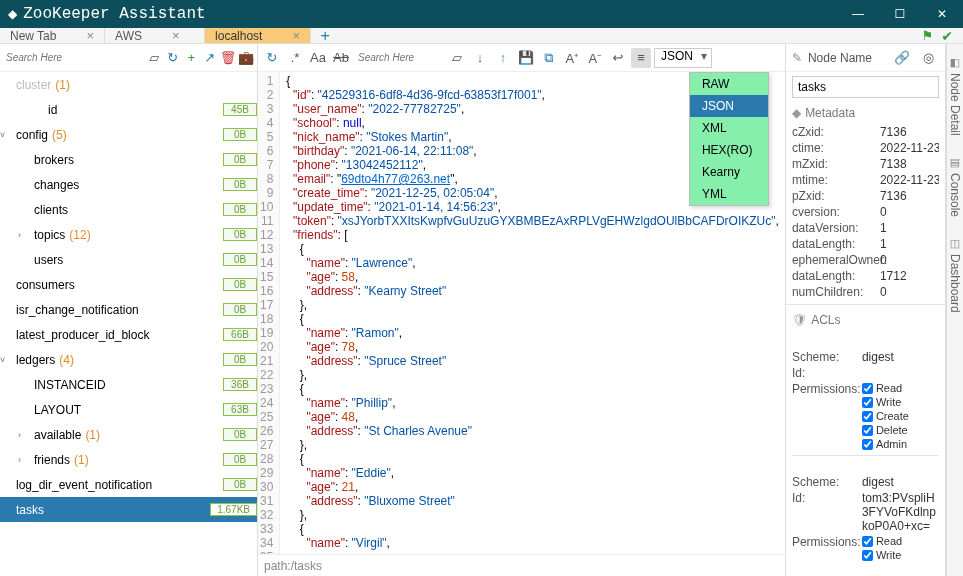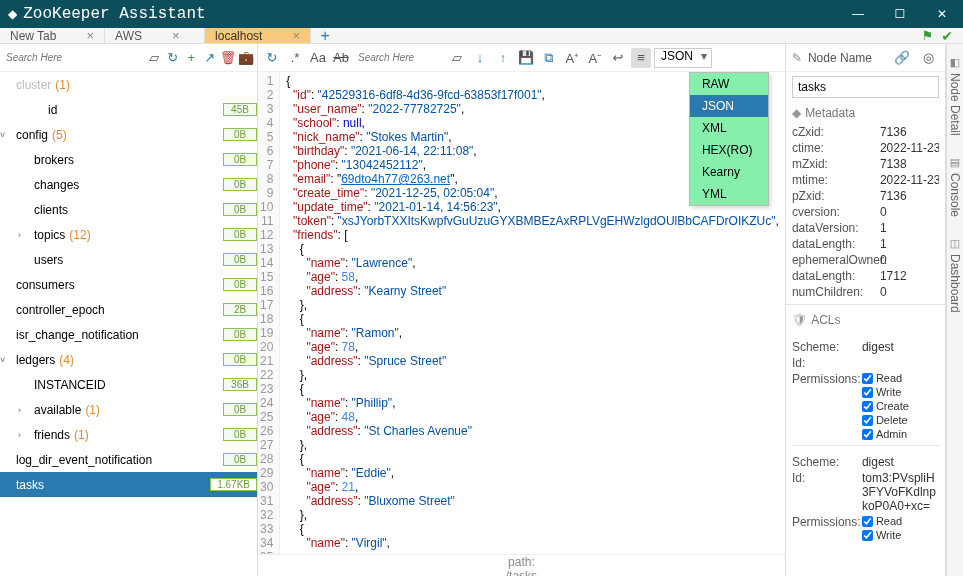--- a/index.html
+++ b/index.html
@@ -36,35 +36,35 @@
 .fmt-select { border: 1px solid #ccc; height: 20px; padding: 0 18px 0 6px; background: #fff; position: relative; font-size: 12px; }
 .fmt-select::after { content: "▾"; position: absolute; right: 4px; color: #666; }
 .dropdown { position: absolute; top: 28px; right: 16px; background: #86efac; border: 1px solid #bbb; box-shadow: 2px 2px 4px rgba(0,0,0,0.15); z-index: 10; min-width: 80px; }
 .dropdown-item { padding: 4px 12px; font-size: 12px; }
 .dropdown-item.sel { background: #2a7ab0; color: #fff; }
 .editor { flex: 1; display: flex; overflow: auto; font-family: "Consolas", monospace; font-size: 12px; position: relative; }
 .gutter { background: #fafafa; color: #999; text-align: right; padding: 2px 6px 2px 2px; user-select: none; line-height: 14px; border-right: 1px solid #eee; }
 .code { padding: 2px 6px; line-height: 14px; white-space: pre; }
 .code .k { color: #a31515; }
 .code .s { color: #0451a5; }
-.code .n { color: #3b82f6; }
+.code .n { color: #c2410c; }
 .code .nl { color: #0000cc; }
 .code .lnk { color: #0066cc; text-decoration: underline; }
-.pathbar { height: 22px; border-top: 1px solid #eee; display: flex; align-items: center; padding: 0 6px; color: #888; font-family: Consolas, monospace; flex-direction: column; }
+.pathbar { height: 22px; border-top: 1px solid #eee; display: flex; align-items: center; padding: 0 6px; color: #888; font-family: Consolas, monospace; }
 .right { width: 225px; display: flex; flex-direction: column; border-right: 1px solid #ddd; }
 .rtoolbar { height: 28px; display: flex; align-items: center; border-bottom: 1px solid #eee; padding: 0 6px; gap: 6px; }
 .rtoolbar .lbl { flex: 1; color: #555; font-size: 12px; }
 .name-input { margin: 4px 6px; border: 1px solid #ccc; padding: 3px 5px; font-size: 12px; }
 .section-h { padding: 4px 6px; color: #777; font-size: 12px; display: flex; align-items: center; gap: 4px; }
 .meta { padding: 0 6px; }
 .meta-row { display: flex; padding: 1px 0; font-size: 11px; }
 .meta-row .ml { width: 88px; color: #555; }
 .meta-row .mv { flex: 1; color: #333; overflow: hidden; white-space: nowrap; }
 .acl { padding: 0 6px; font-size: 11px; }
-.acl-block { margin-top: 8px; }
+.acl-block { margin-top: 18px; }
 .acl-row { display: flex; padding: 1px 0; }
 .acl-row .al { width: 70px; color: #555; }
 .acl-row .av { flex: 1; color: #333; word-break: break-all; }
 .perms { display: flex; flex-wrap: wrap; gap: 2px 10px; }
 .perms label { display: flex; align-items: center; gap: 3px; font-size: 11px; color: #333; }
 .perms input { width: 11px; height: 11px; }
 .divider { height: 1px; background: #e5e5e5; margin: 4px 0; }
 .railbar { width: 24px; background: #f5f5f5; border-left: 1px solid #ddd; display: flex; flex-direction: column; align-items: center; padding-top: 6px; gap: 8px; }
 .rail-item { writing-mode: vertical-rl; font-size: 11px; color: #666; padding: 6px 0; display: flex; align-items: center; gap: 4px; }
 .rail-ico { font-size: 11px; color: #888; writing-mode: horizontal-tb; }
@@ -177,45 +177,52 @@
         <div class="tree-row">
           <div class="tree-label indent-0">
             <span class="caret"></span>
             <span>consumers</span>
           </div>
           <span class="badge">0B</span>
         </div>
         <div class="tree-row">
           <div class="tree-label indent-0">
             <span class="caret"></span>
-            <span>controller_epoch</span>
-          </div>
-          <span class="badge">2B</span>
-        </div>
-        <div class="tree-row">
-          <div class="tree-label indent-0">
-            <span class="caret"></span>
             <span>isr_change_notification</span>
           </div>
           <span class="badge">0B</span>
+        </div>
+        <div class="tree-row">
+          <div class="tree-label indent-0">
+            <span class="caret"></span>
+            <span>latest_producer_id_block</span>
+          </div>
+          <span class="badge">66B</span>
         </div>
         <div class="tree-row">
           <div class="tree-label indent-0">
             <span class="caret">˅</span>
             <span>ledgers</span> 
             <span class="count">(4)</span>
           </div>
           <span class="badge">0B</span>
         </div>
         <div class="tree-row">
           <div class="tree-label indent-1">
             <span class="caret"></span>
             <span>INSTANCEID</span>
           </div>
           <span class="badge">36B</span>
+        </div>
+        <div class="tree-row">
+          <div class="tree-label indent-1">
+            <span class="caret"></span>
+            <span>LAYOUT</span>
+          </div>
+          <span class="badge">63B</span>
         </div>
         <div class="tree-row">
           <div class="tree-label indent-1">
             <span class="caret">›</span>
             <span>available</span> 
             <span class="count">(1)</span>
           </div>
           <span class="badge">0B</span>
         </div>
         <div class="tree-row">

